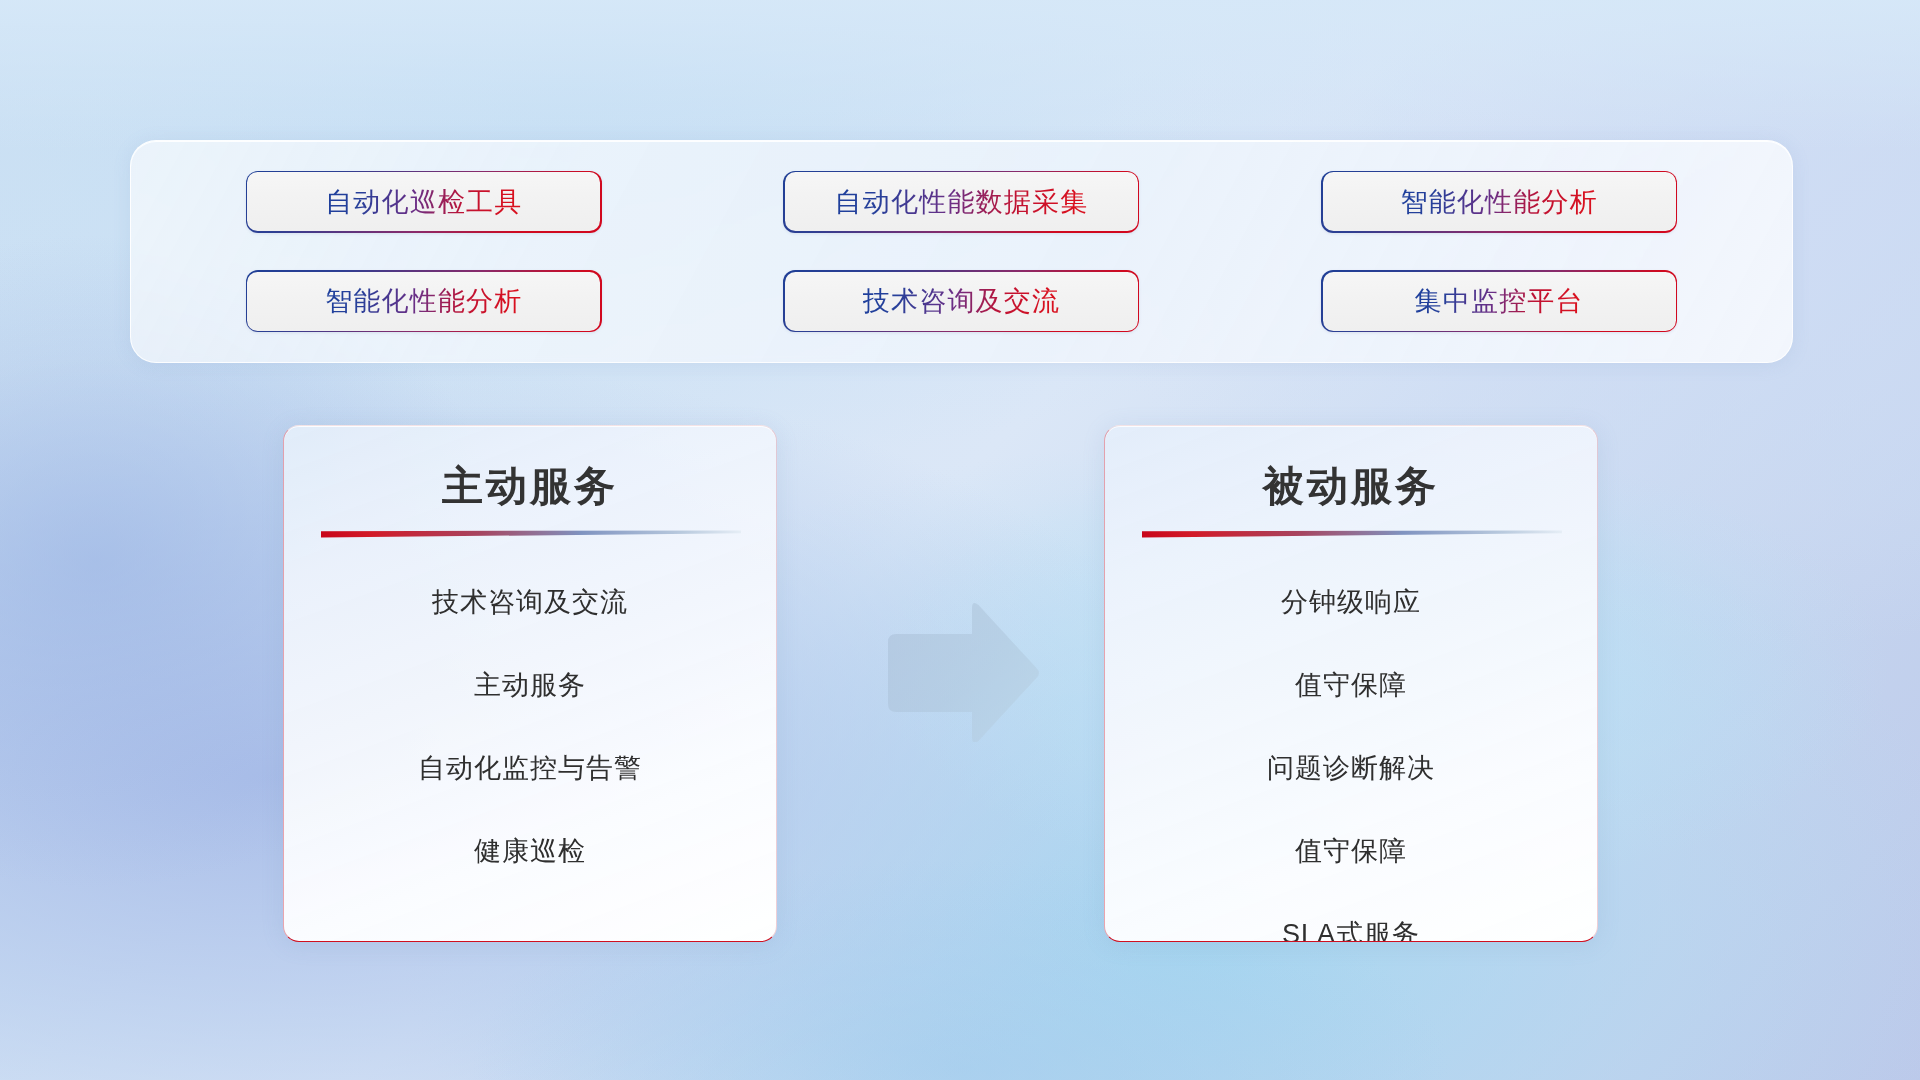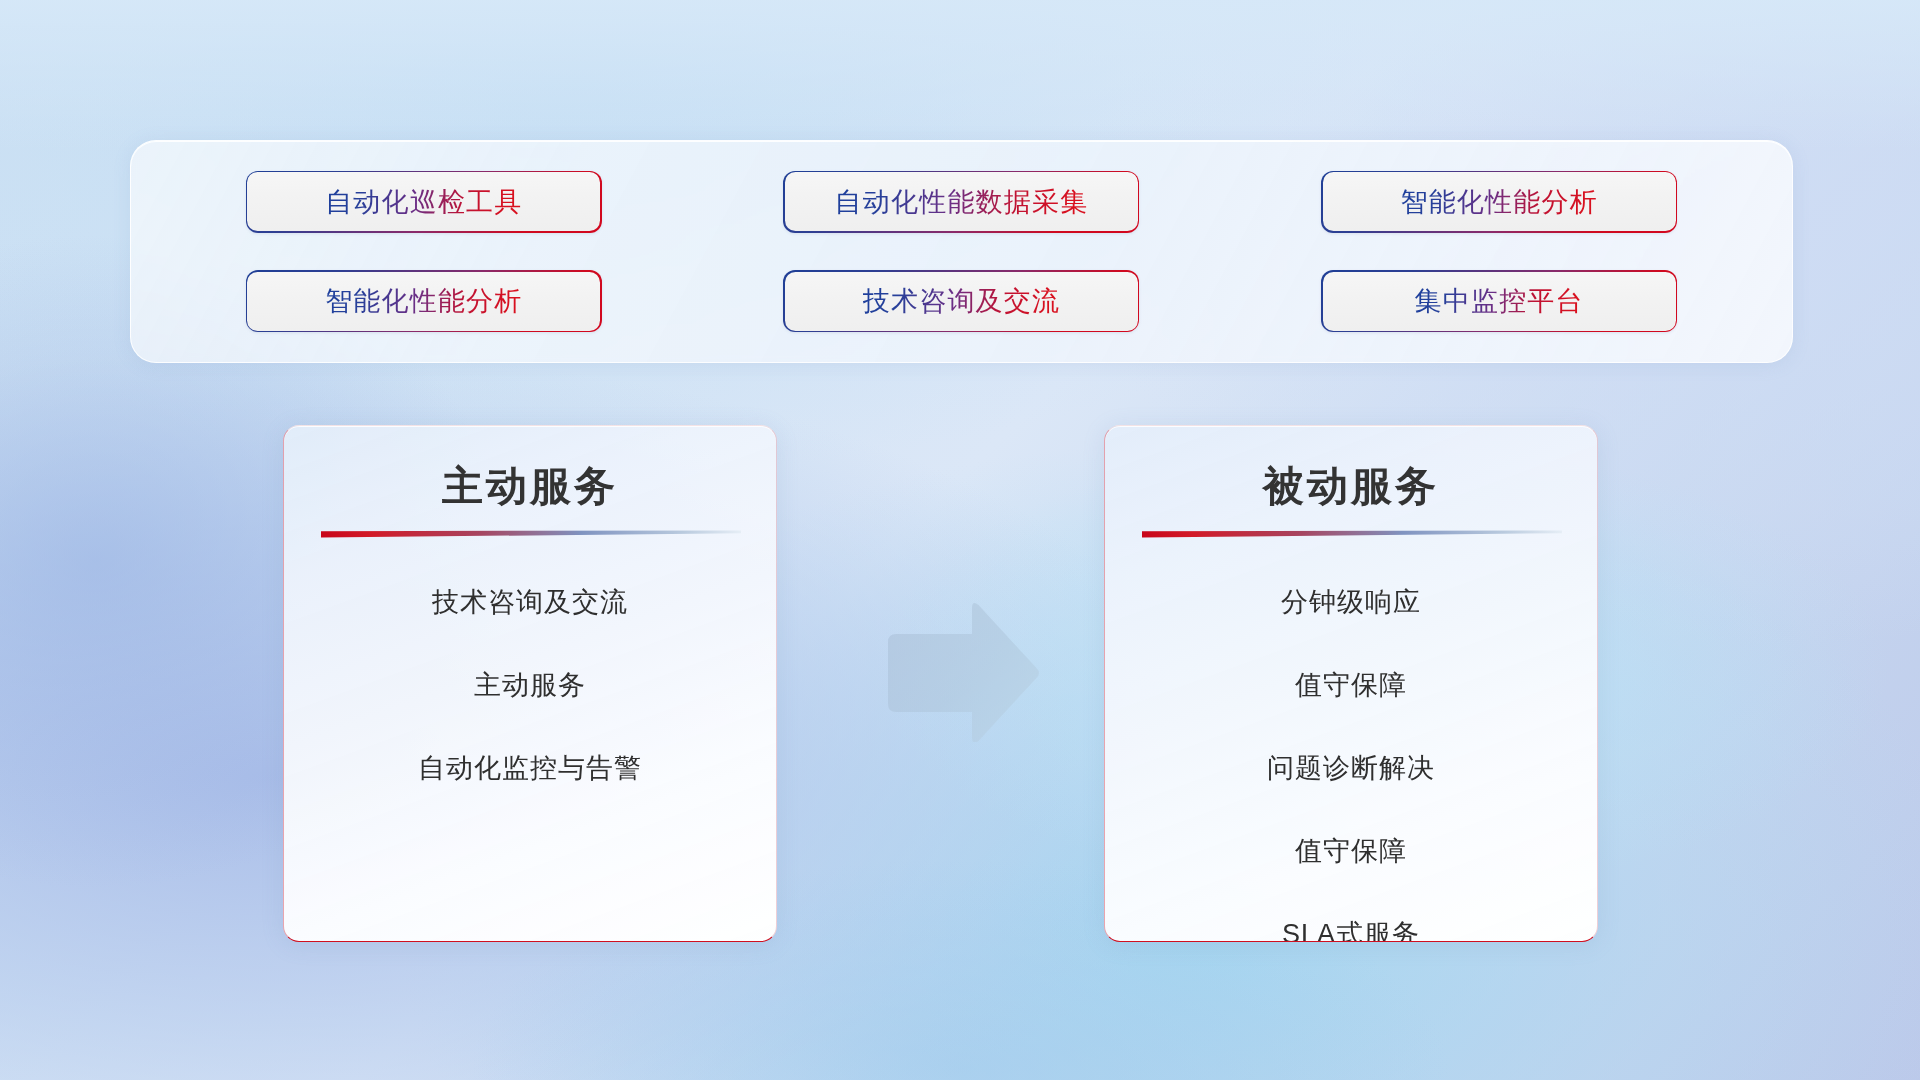--- a/index.html
+++ b/index.html
@@ -214,20 +214,21 @@
         <stop offset="100%" stop-color="#e6eef6"></stop>
       </linearGradient>
     </defs>
     <path d="M0,1.2 L420,0.4 L420,3.2 L0,7.6 Z" fill="url(#divgradL)"></path>
   </svg>
 
   <div class="card-list">
     <div class="card-list-item">技术咨询及交流</div>
     <div class="card-list-item">主动服务</div>
     <div class="card-list-item">自动化监控与告警</div>
+    <div class="card-list-item">健康巡检</div>
   </div>
 </div>
 
 <svg id="flow-arrow" viewBox="0 0 162 142">
   <defs>
     <linearGradient id="arrowgrad" x1="0" y1="0" x2="1" y2="1">
       <stop offset="0%" stop-color="#9fb4cc"></stop>
       <stop offset="55%" stop-color="#aac0d4"></stop>
       <stop offset="100%" stop-color="#bdd2e0"></stop>
     </linearGradient>

